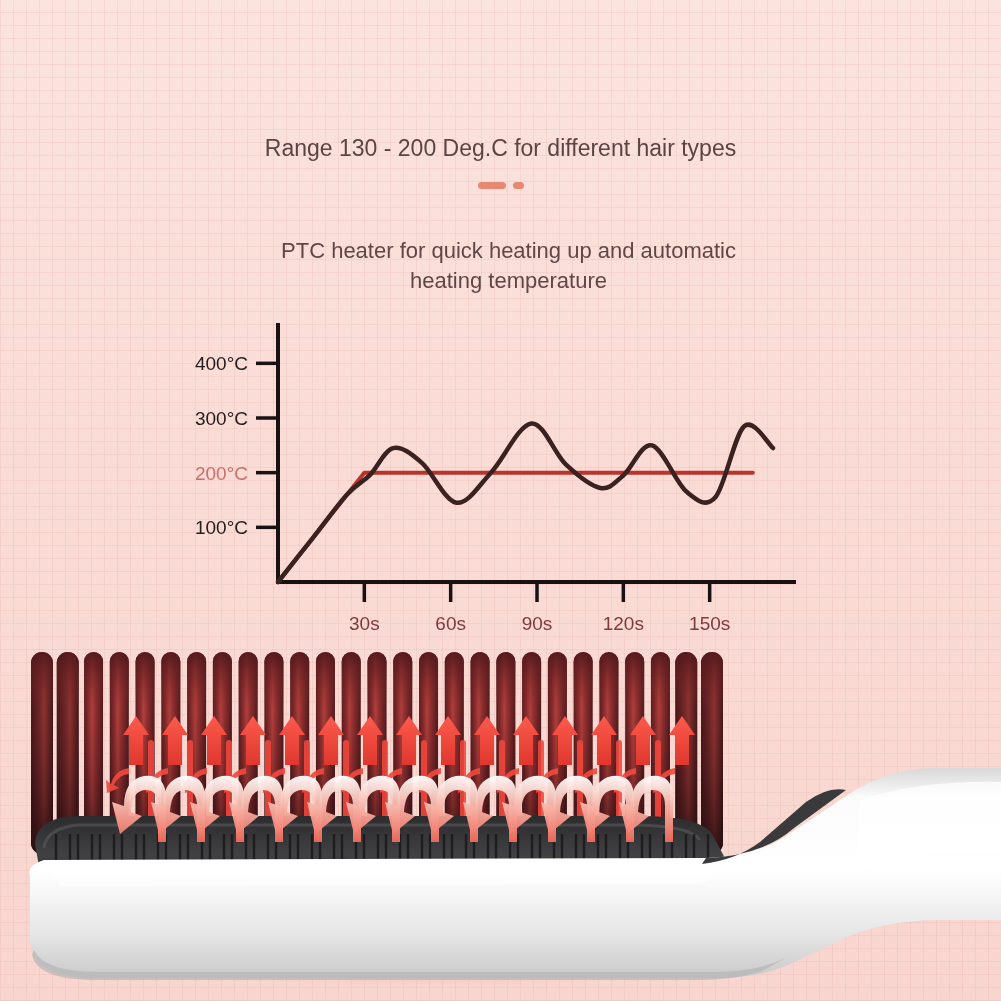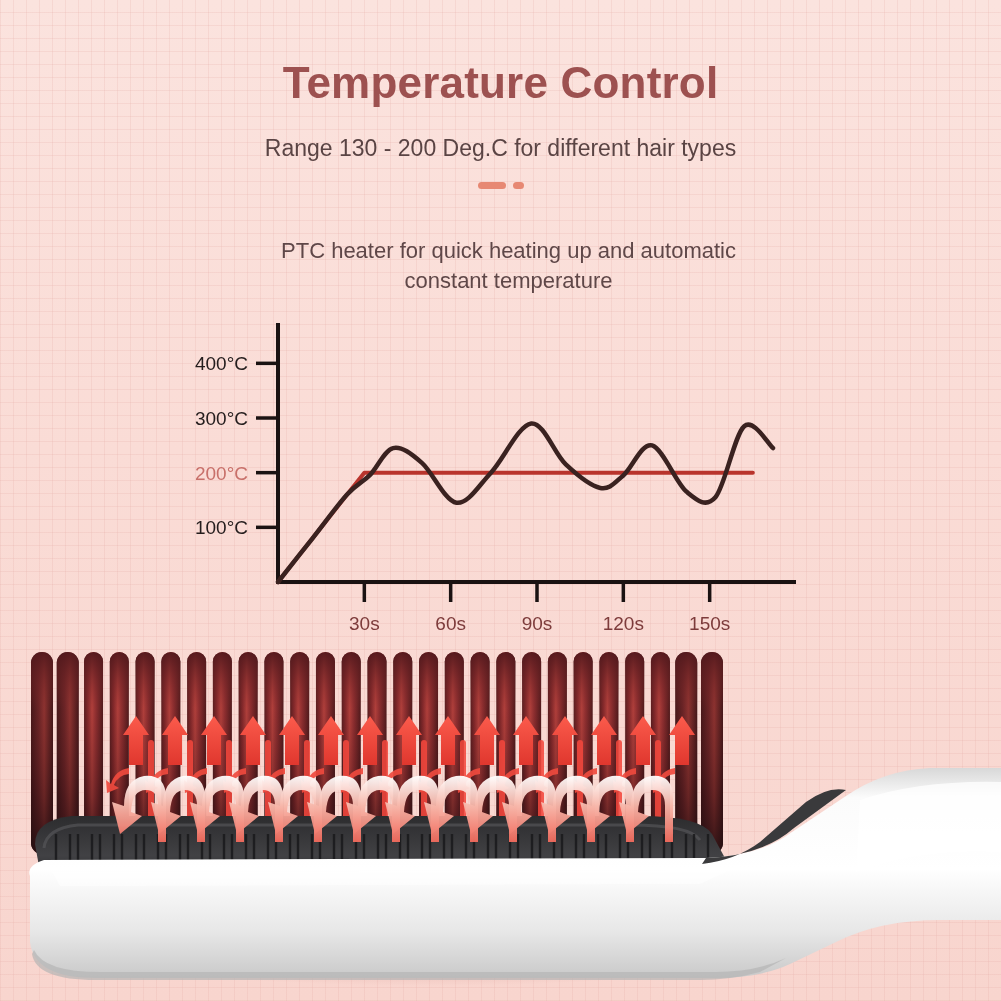--- a/index.html
+++ b/index.html
@@ -92,32 +92,31 @@
     position: absolute;
     left: 0; top: 620px;
     width: 1001px; height: 381px;
   }
 </style>
 </head>
 <body>
 
 <div id="page">
 
-  <div id="title">Temperature Control</div>
 
   <div id="subtitle">Range 130 - 200 Deg.C for different hair types</div>
 
   <div id="divider">
     <span class="dash-long"></span>
     <span class="dash-short"></span>
   </div>
 
   <div id="desc">
     <span class="line">PTC heater for quick heating up and automatic</span>
-    <span class="line">constant temperature</span>
+    <span class="line">heating temperature</span>
   </div>
 
   <div id="chart-wrap">
     <svg id="chart-svg" width="640" height="330" viewBox="0 0 640 330">
 
       <line id="y-axis" x1="98" y1="5" x2="98" y2="265" stroke="#1a1212" stroke-width="4"></line>
       <line id="x-axis" x1="96" y1="264" x2="616" y2="264" stroke="#1a1212" stroke-width="4"></line>
 
       <g id="y-ticks">
           <line x1="76" y1="209.33333333333334" x2="98" y2="209.33333333333334" stroke="#1a1212" stroke-width="3.5"></line>

